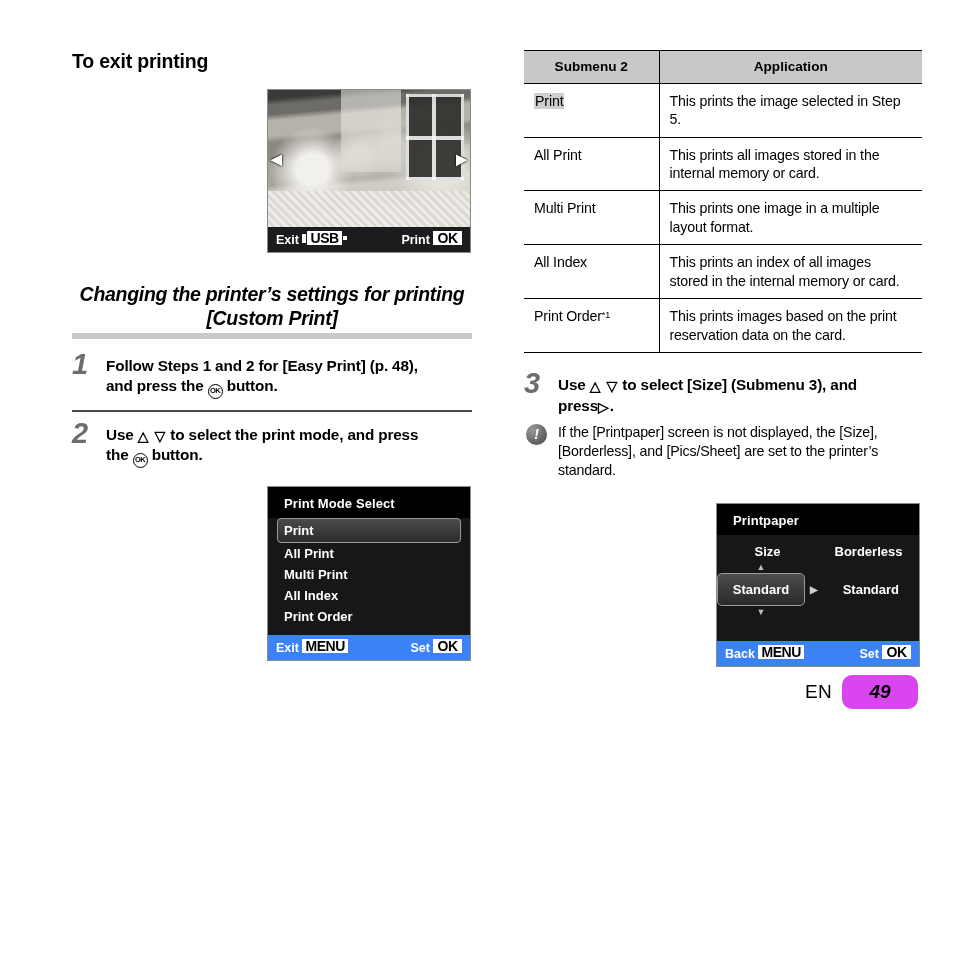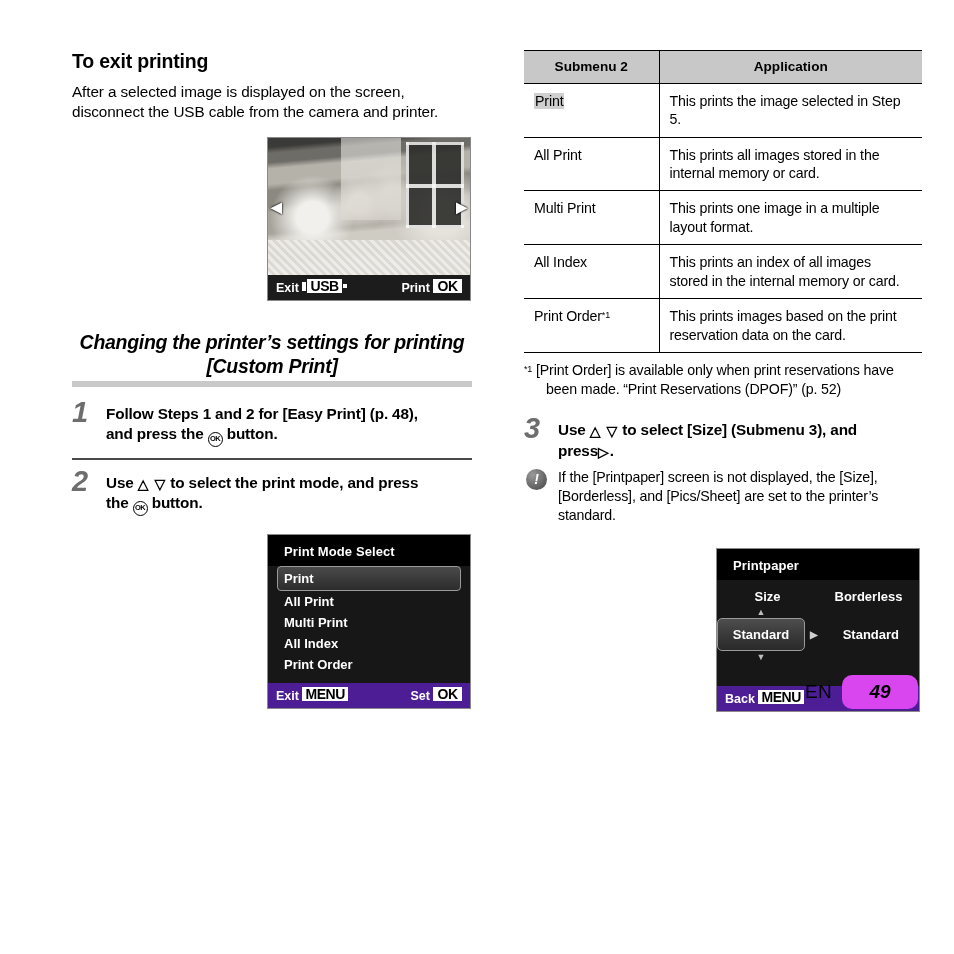--- a/index.html
+++ b/index.html
@@ -28,21 +28,21 @@
     border: 1px solid #8a8a8a;
     color: #fff;
     font-weight: bold;
   }
   .lcd-title {
     font-size: 13px; padding: 9px 0 7px 16px; letter-spacing: 0.1px;
   }
   .lcd-body { background: #171717; }
   .lcd-footer {
     display: flex; justify-content: space-between; align-items: center;
-    background: #4c1d95; font-size: 12.5px; padding: 4px 8px 5px 8px;
+    background: #3b82f6; font-size: 12.5px; padding: 4px 8px 5px 8px;
   }
   .badge {
     display: inline-block; background: #fff; color: #000;
     font-size: 14px; font-weight: bold; letter-spacing: -0.4px;
     padding: 1px 2px 0 2px; line-height: 11px;
     border: 1px solid #fff; vertical-align: 1px;
     font-family: "Liberation Sans", sans-serif;
   }
   .badge.ok { letter-spacing: -0.2px; padding: 1px 3px 0 3px; }
   .usb-badge { display: inline-flex; align-items: center; vertical-align: 1px; }
@@ -202,21 +202,20 @@
   }
 </style>
 </head>
 <body>
 
 <div class="page">
 
   <div class="col-left">
 
     <h2 class="section-title">To exit printing</h2>
-    <p class="body-text">After a selected image is displayed on the screen, disconnect the USB cable from the camera and printer.</p>
 
     <div class="lcd photo-screen" style="margin:16px 0 0 195px;">
       <div class="photo">
         <div class="photo-wall"></div>
         <div class="photo-window"></div>
         <div class="photo-table"></div>
         <span class="nav-arrow left">◀</span>
         <span class="nav-arrow right">▶</span>
       </div>
       <div class="photo-bar">
@@ -320,24 +319,20 @@
           <td class="c1">All Index</td>
           <td>This prints an index of all images stored in the internal memory or card.</td>
         </tr>
         <tr>
           <td class="c1"><span>Print Order</span><sup class="fn">*1</sup></td>
           <td>This prints images based on the print reservation data on the card.</td>
         </tr>
       </tbody>
     </table>
 
-    <div class="footnote">
-      <sup>*1</sup>
-      <span>[Print Order] is available only when print reservations have been made. “Print Reservations (DPOF)” (p. 52)</span>
-    </div>
 
     <div class="step" style="margin-top:22px;">
       <div class="step-num">3</div>
       <div class="step-text">
         <span>Use</span>
         <span class="tri">△ ▽</span>
         <span>to select [Size] (Submenu 3), and</span><br>
         <span>press</span><span class="tri">▷</span><span>.</span>
       </div>
     </div>

